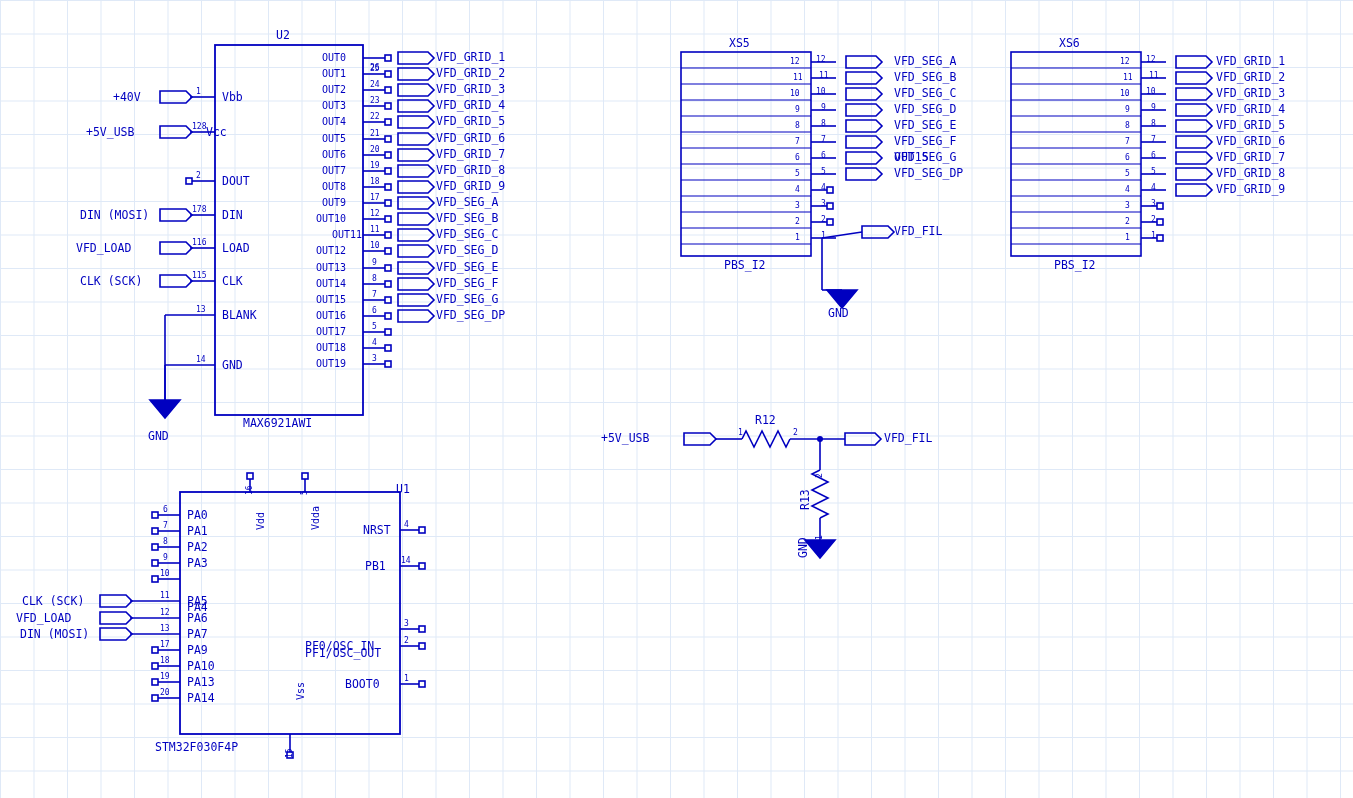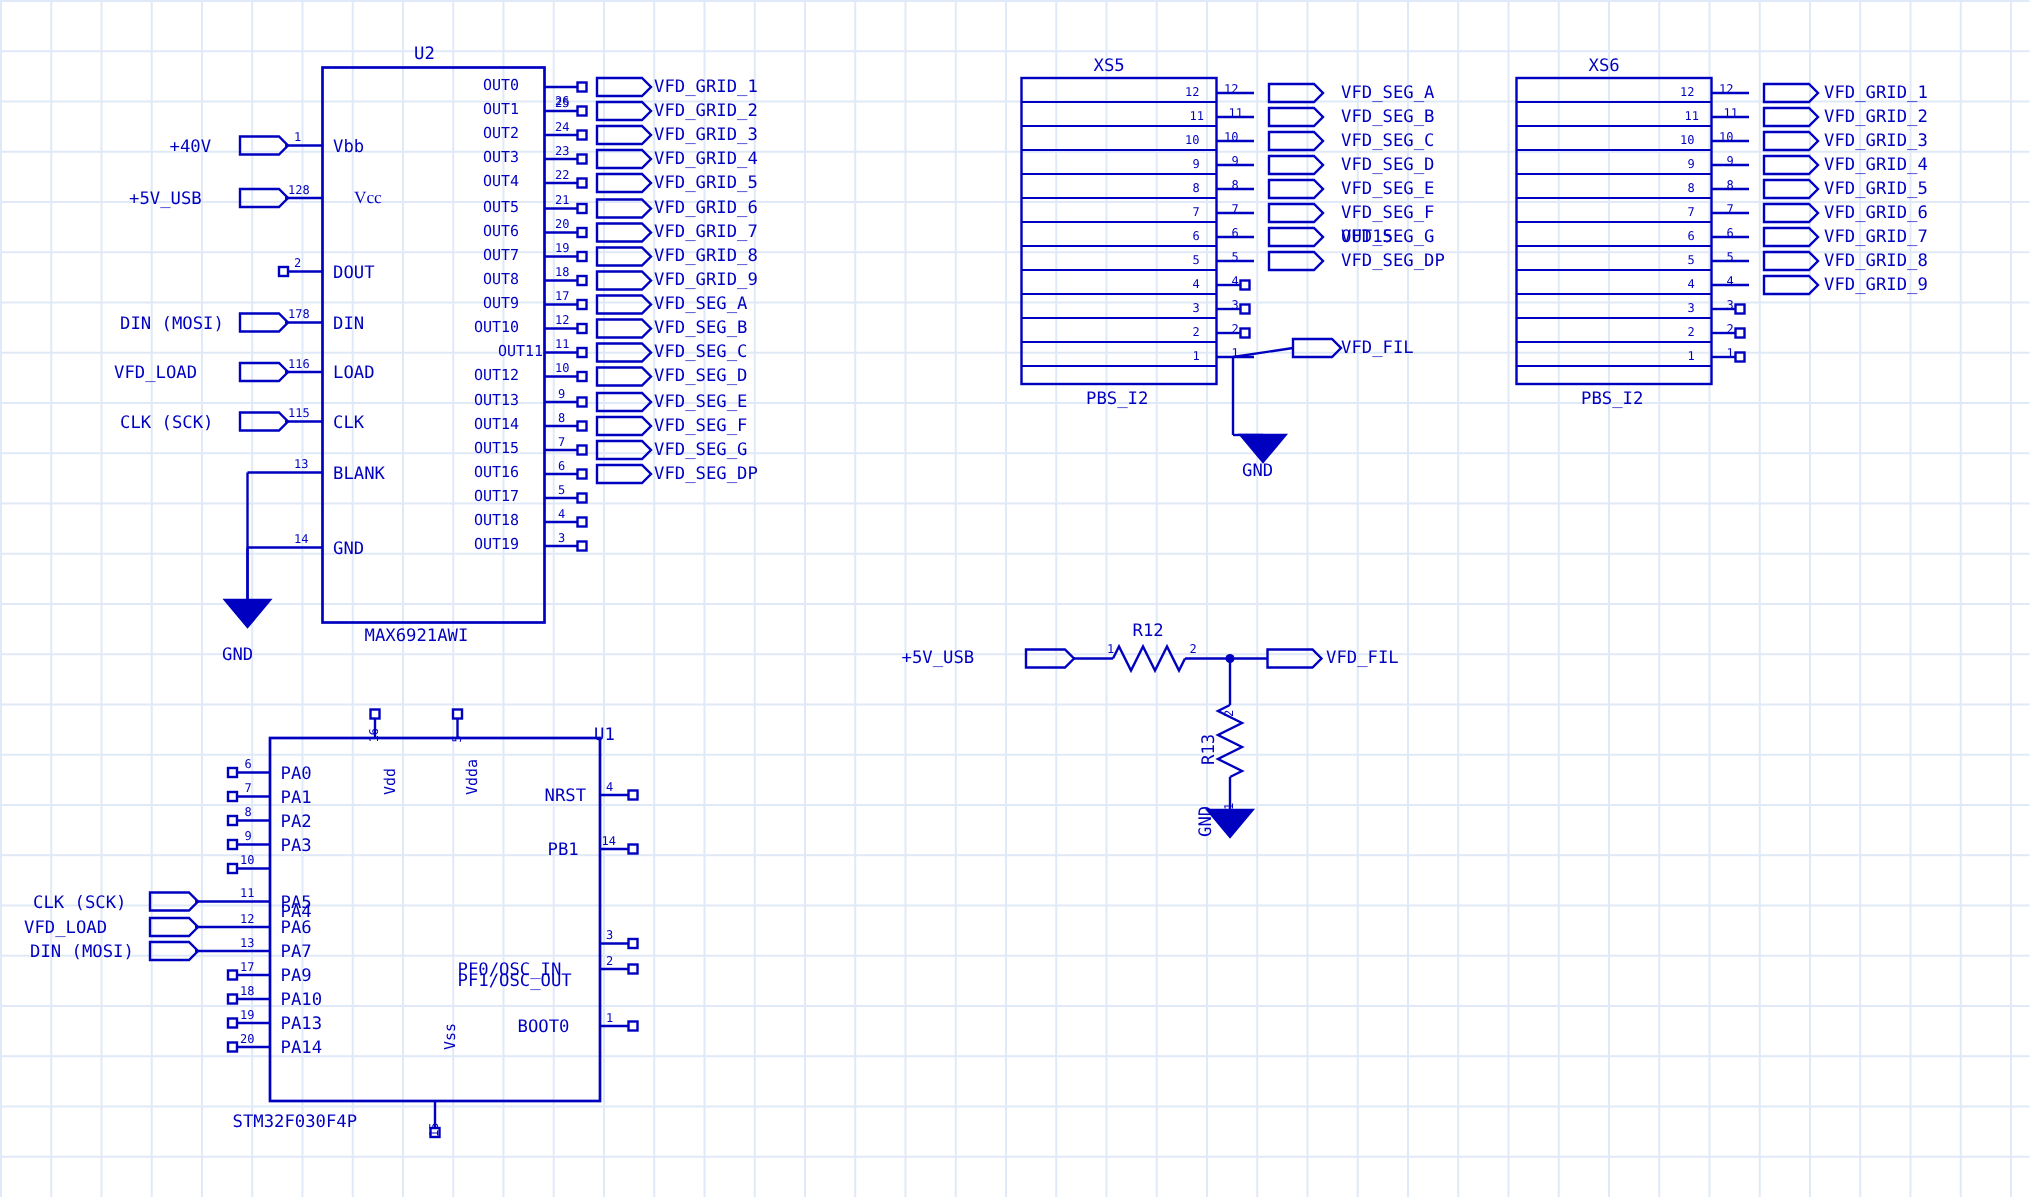--- a/index.html
+++ b/index.html
@@ -289,21 +289,21 @@
     <polyline points="820,470 812,474 828,482 812,490 828,498 812,506 828,514 820,518" fill="none"></polyline>
     <line x1="820" y1="518" x2="820" y2="540"></line>
     <polygon points="805,540 835,540 820,558" fill="#0000c0" stroke="#0000c0"></polygon>
   </g>
 </svg>
 
 <div class="lbl t11" style="left:276px;top:30px;">U2</div>
 <div class="lbl t11" style="left:243px;top:418px;">MAX6921AWI</div>
 
 <div class="lbl t11" style="left:222px;top:92px;">Vbb</div>
-<div class="lbl t11" style="left:236px;top:127px;font-family:Liberation Serif, serif;">Vcc</div>
+<div class="lbl t11" style="left:206px;top:127px;">Vcc</div>
 <div class="lbl t11" style="left:222px;top:176px;">DOUT</div>
 <div class="lbl t11" style="left:222px;top:210px;">DIN</div>
 <div class="lbl t11" style="left:222px;top:243px;">LOAD</div>
 <div class="lbl t11" style="left:222px;top:276px;">CLK</div>
 <div class="lbl t11" style="left:222px;top:310px;">BLANK</div>
 <div class="lbl t11" style="left:222px;top:360px;">GND</div>
 
 <div class="lbl t8" style="left:196px;top:88px;">1</div>
 <div class="lbl t8" style="left:192px;top:123px;">128</div>
 <div class="lbl t8" style="left:196px;top:172px;">2</div>

